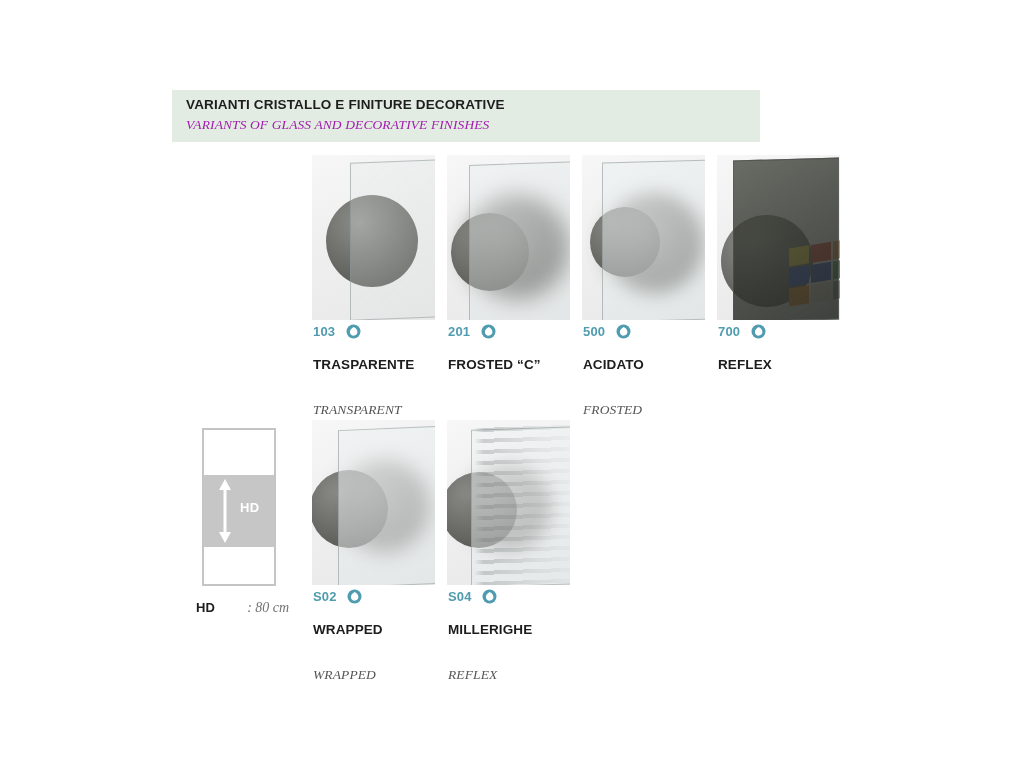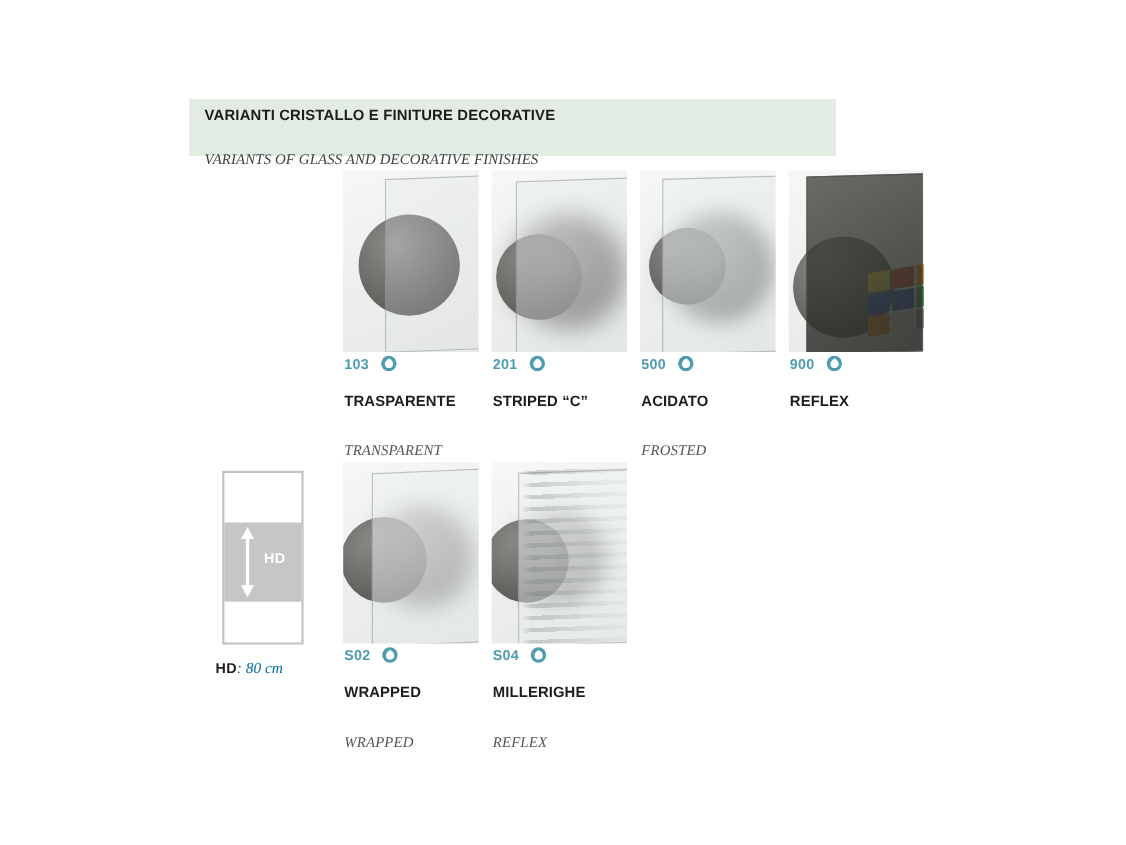--- a/index.html
+++ b/index.html
@@ -36,23 +36,22 @@
     white-space: nowrap;
   }
   #header-subtitle {
     position: absolute;
     left: 14px;
     top: 27px;
     font-family: "Liberation Serif", serif;
     font-style: italic;
     font-size: 13.5px;
     letter-spacing: 0.1px;
-    color: #404040;
-    white-space: nowrap;
-    margin-top: 20px;
+    color: #a21caf;
+    white-space: nowrap;
   }
 
   
   .sample {
     position: absolute;
   }
   .sample-thumb {
     position: absolute;
     left: 0;
     top: 0;
@@ -165,22 +164,23 @@
     white-space: nowrap;
   }
   #hd-caption-key {
     font-weight: bold;
     color: #1d1d1d;
     letter-spacing: 0.2px;
   }
   #hd-caption-val {
     font-family: "Liberation Serif", serif;
     font-style: italic;
-    color: #0369a1;
+    color: #737373;
     font-size: 14px;
+    margin-left: 32px;
   }
 </style>
 </head>
 <body>
 
 <div id="header-band">
   <div id="header-title">VARIANTI CRISTALLO E FINITURE DECORATIVE</div>
   <div id="header-subtitle">VARIANTS OF GLASS AND DECORATIVE FINISHES</div>
 </div>
 
@@ -216,21 +216,21 @@
   </div>
   <div class="sample-code-row">
     <span class="sample-code">201</span>
     <span class="finish-icon">
       <svg viewBox="0 0 15 15" width="15" height="15">
         <circle cx="7.5" cy="7.5" r="7" fill="#4f9cb1"></circle>
         <path d="M7.6 2.9 C5.2 4.3 3.6 6.2 3.9 8.5 C4.2 10.6 6.0 11.9 8.2 11.6 C10.5 11.3 11.9 9.3 11.3 7.0 C10.8 5.0 9.4 3.7 7.6 2.9 Z" fill="#ffffff"></path>
       </svg>
     </span>
   </div>
-  <div class="sample-name">STRIPED “C”</div>
+  <div class="sample-name">FROSTED “C”</div>
   <div class="sample-name-en"></div>
 </div>
 
 <div class="sample" style="left:582px; top:155px;">
   <div class="sample-thumb">
     <div class="ph-bg"></div>
     <div class="ph-sphere" style="left:8px; top:52px; width:70px; height:70px;"></div>
     <div class="ph-sphere" style="left:22px; top:38px; width:100px; height:100px; filter:blur(9px); opacity:0.8;"></div>
     <div class="ph-pane" style="left:20px; top:6px; width:110px; height:158px;
          background:linear-gradient(145deg, rgba(234,240,240,0.55), rgba(216,226,226,0.40));
@@ -265,21 +265,21 @@
         <div style="background:#e08a22"></div>
           <div style="background:#ddd8ca"></div>
           <div style="background:#8d8d8d"></div>
       </div>
     </div>
     <div class="ph-pane" style="left:16px; top:4px; width:104px; height:160px;
          background:linear-gradient(150deg, rgba(66,68,60,0.78), rgba(40,42,38,0.88));
          border-color:rgba(90,95,90,0.6); transform:skewY(-1.5deg);"></div>
   </div>
   <div class="sample-code-row">
-    <span class="sample-code">900</span>
+    <span class="sample-code">700</span>
     <span class="finish-icon">
       <svg viewBox="0 0 15 15" width="15" height="15">
         <circle cx="7.5" cy="7.5" r="7" fill="#4f9cb1"></circle>
         <path d="M7.6 2.9 C5.2 4.3 3.6 6.2 3.9 8.5 C4.2 10.6 6.0 11.9 8.2 11.6 C10.5 11.3 11.9 9.3 11.3 7.0 C10.8 5.0 9.4 3.7 7.6 2.9 Z" fill="#ffffff"></path>
       </svg>
     </span>
   </div>
   <div class="sample-name">REFLEX</div>
   <div class="sample-name-en"></div>
 </div>

